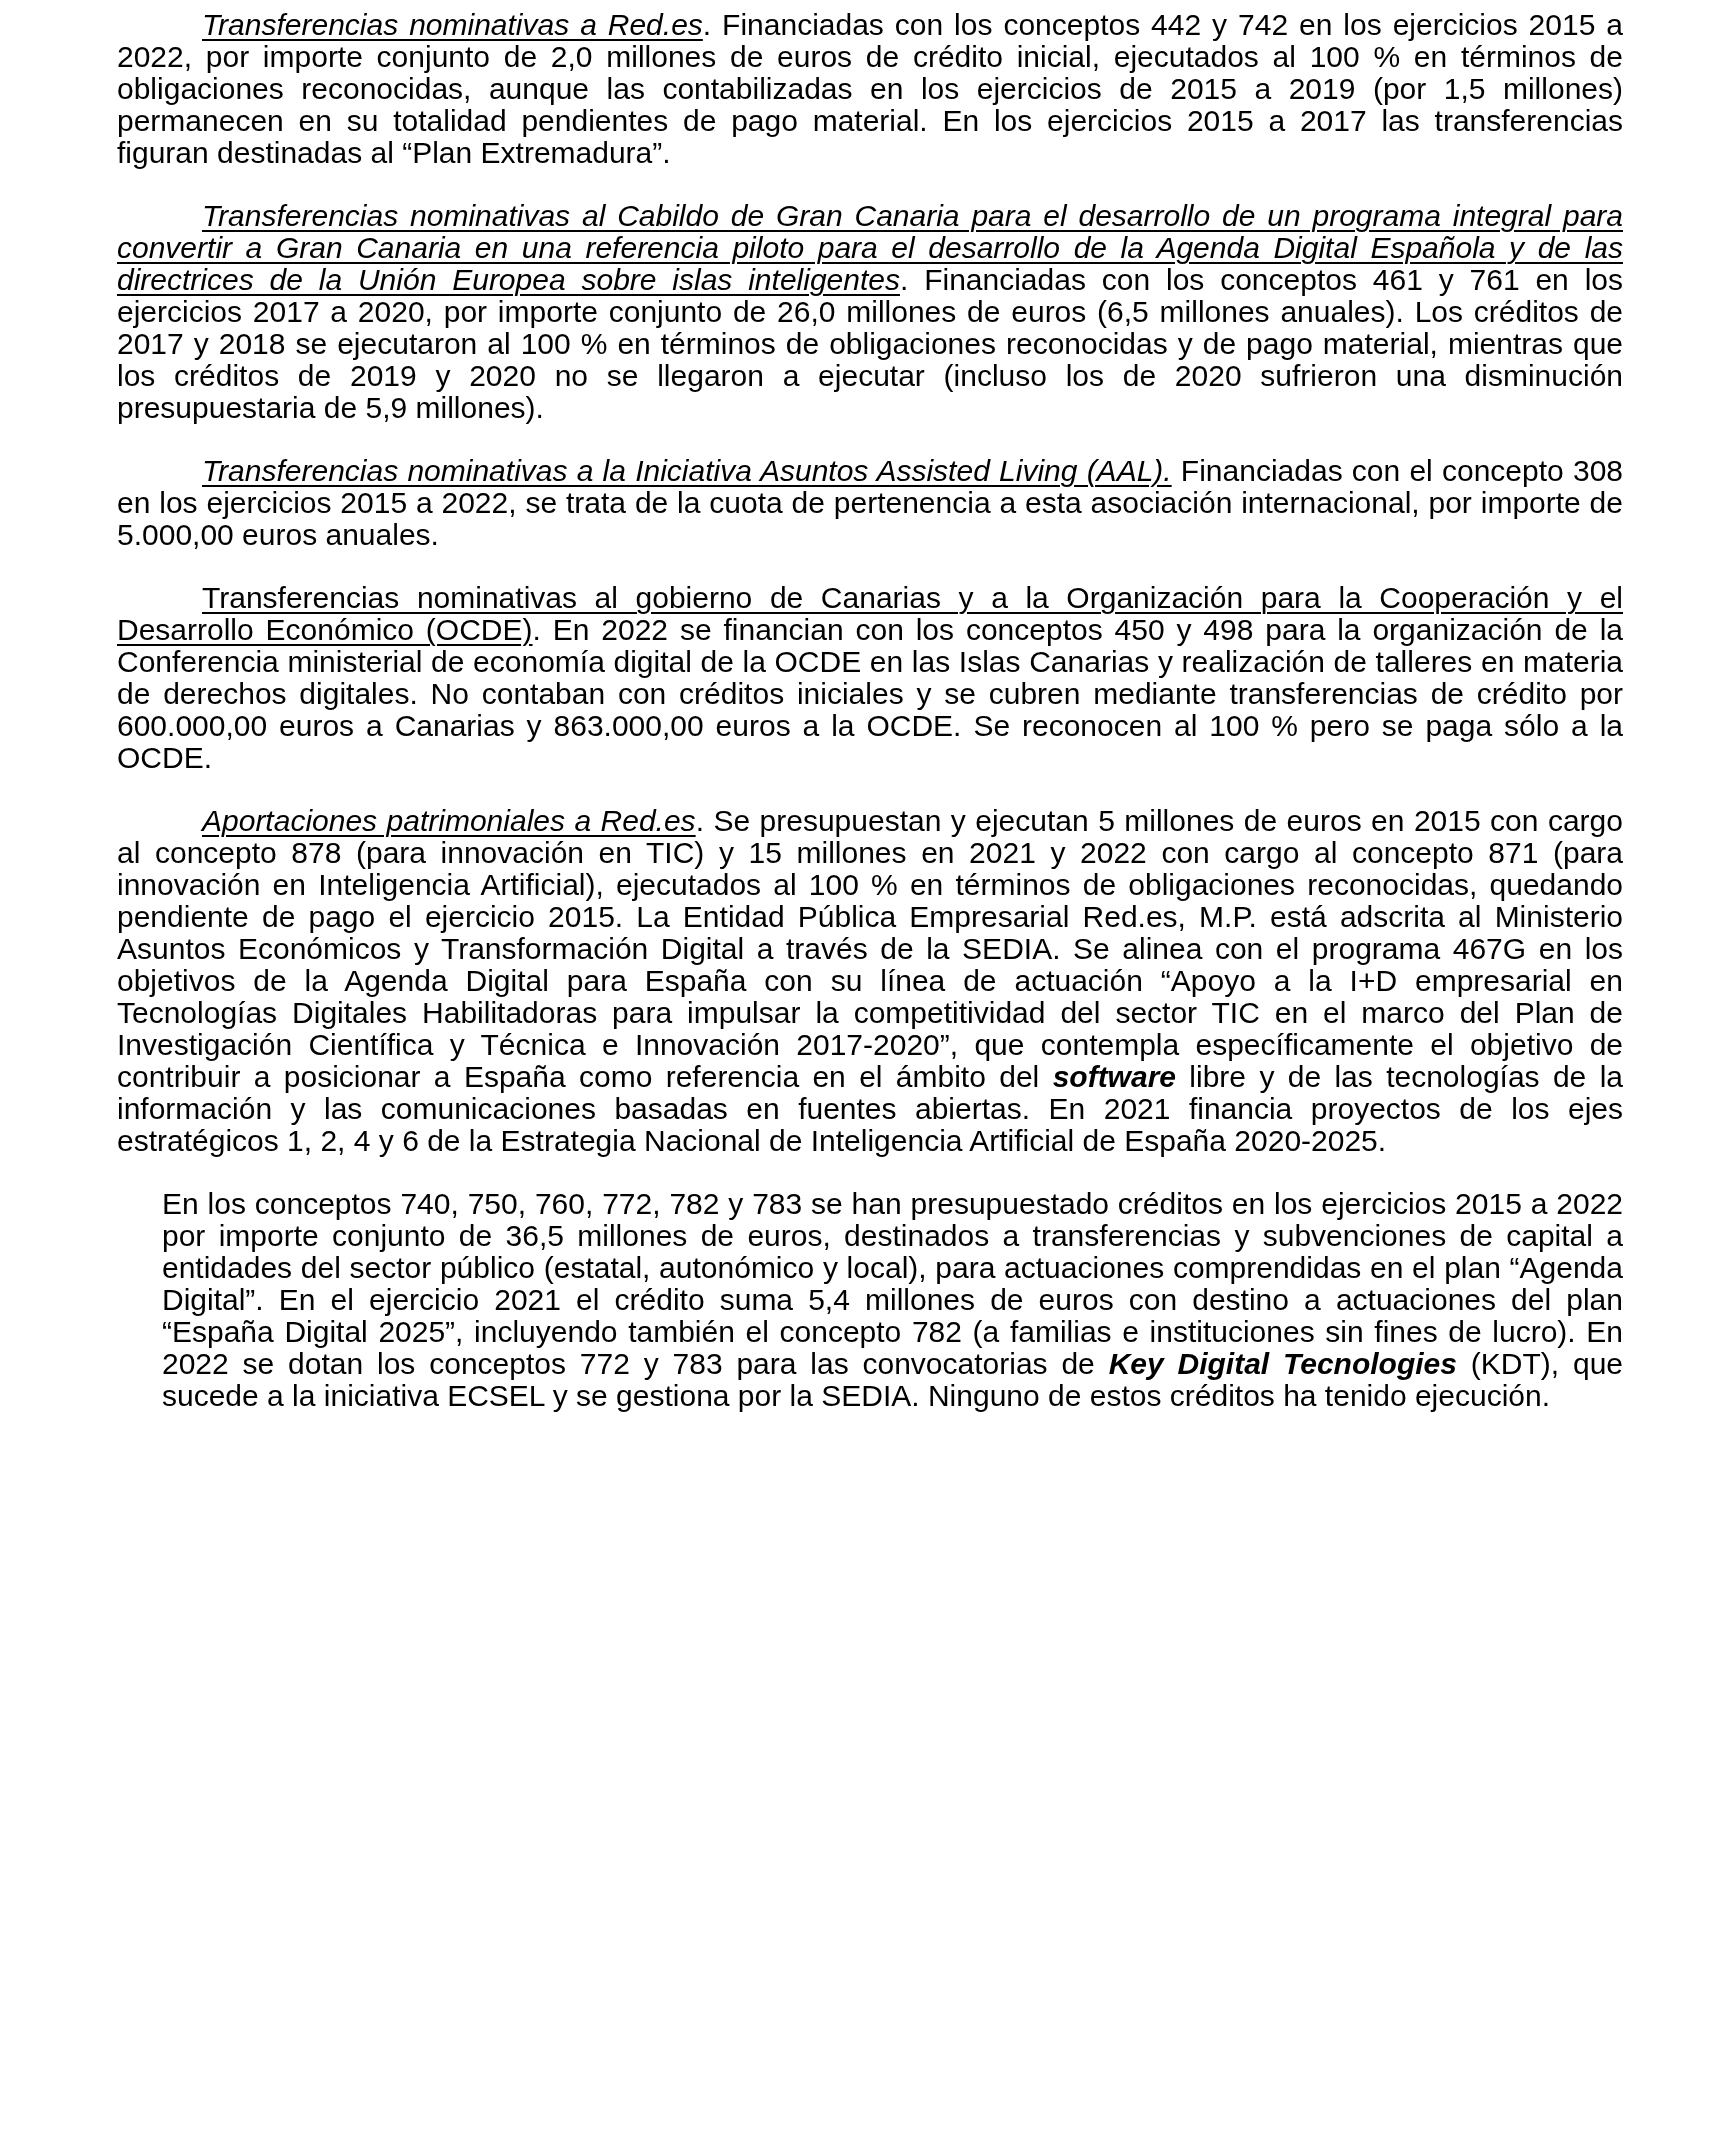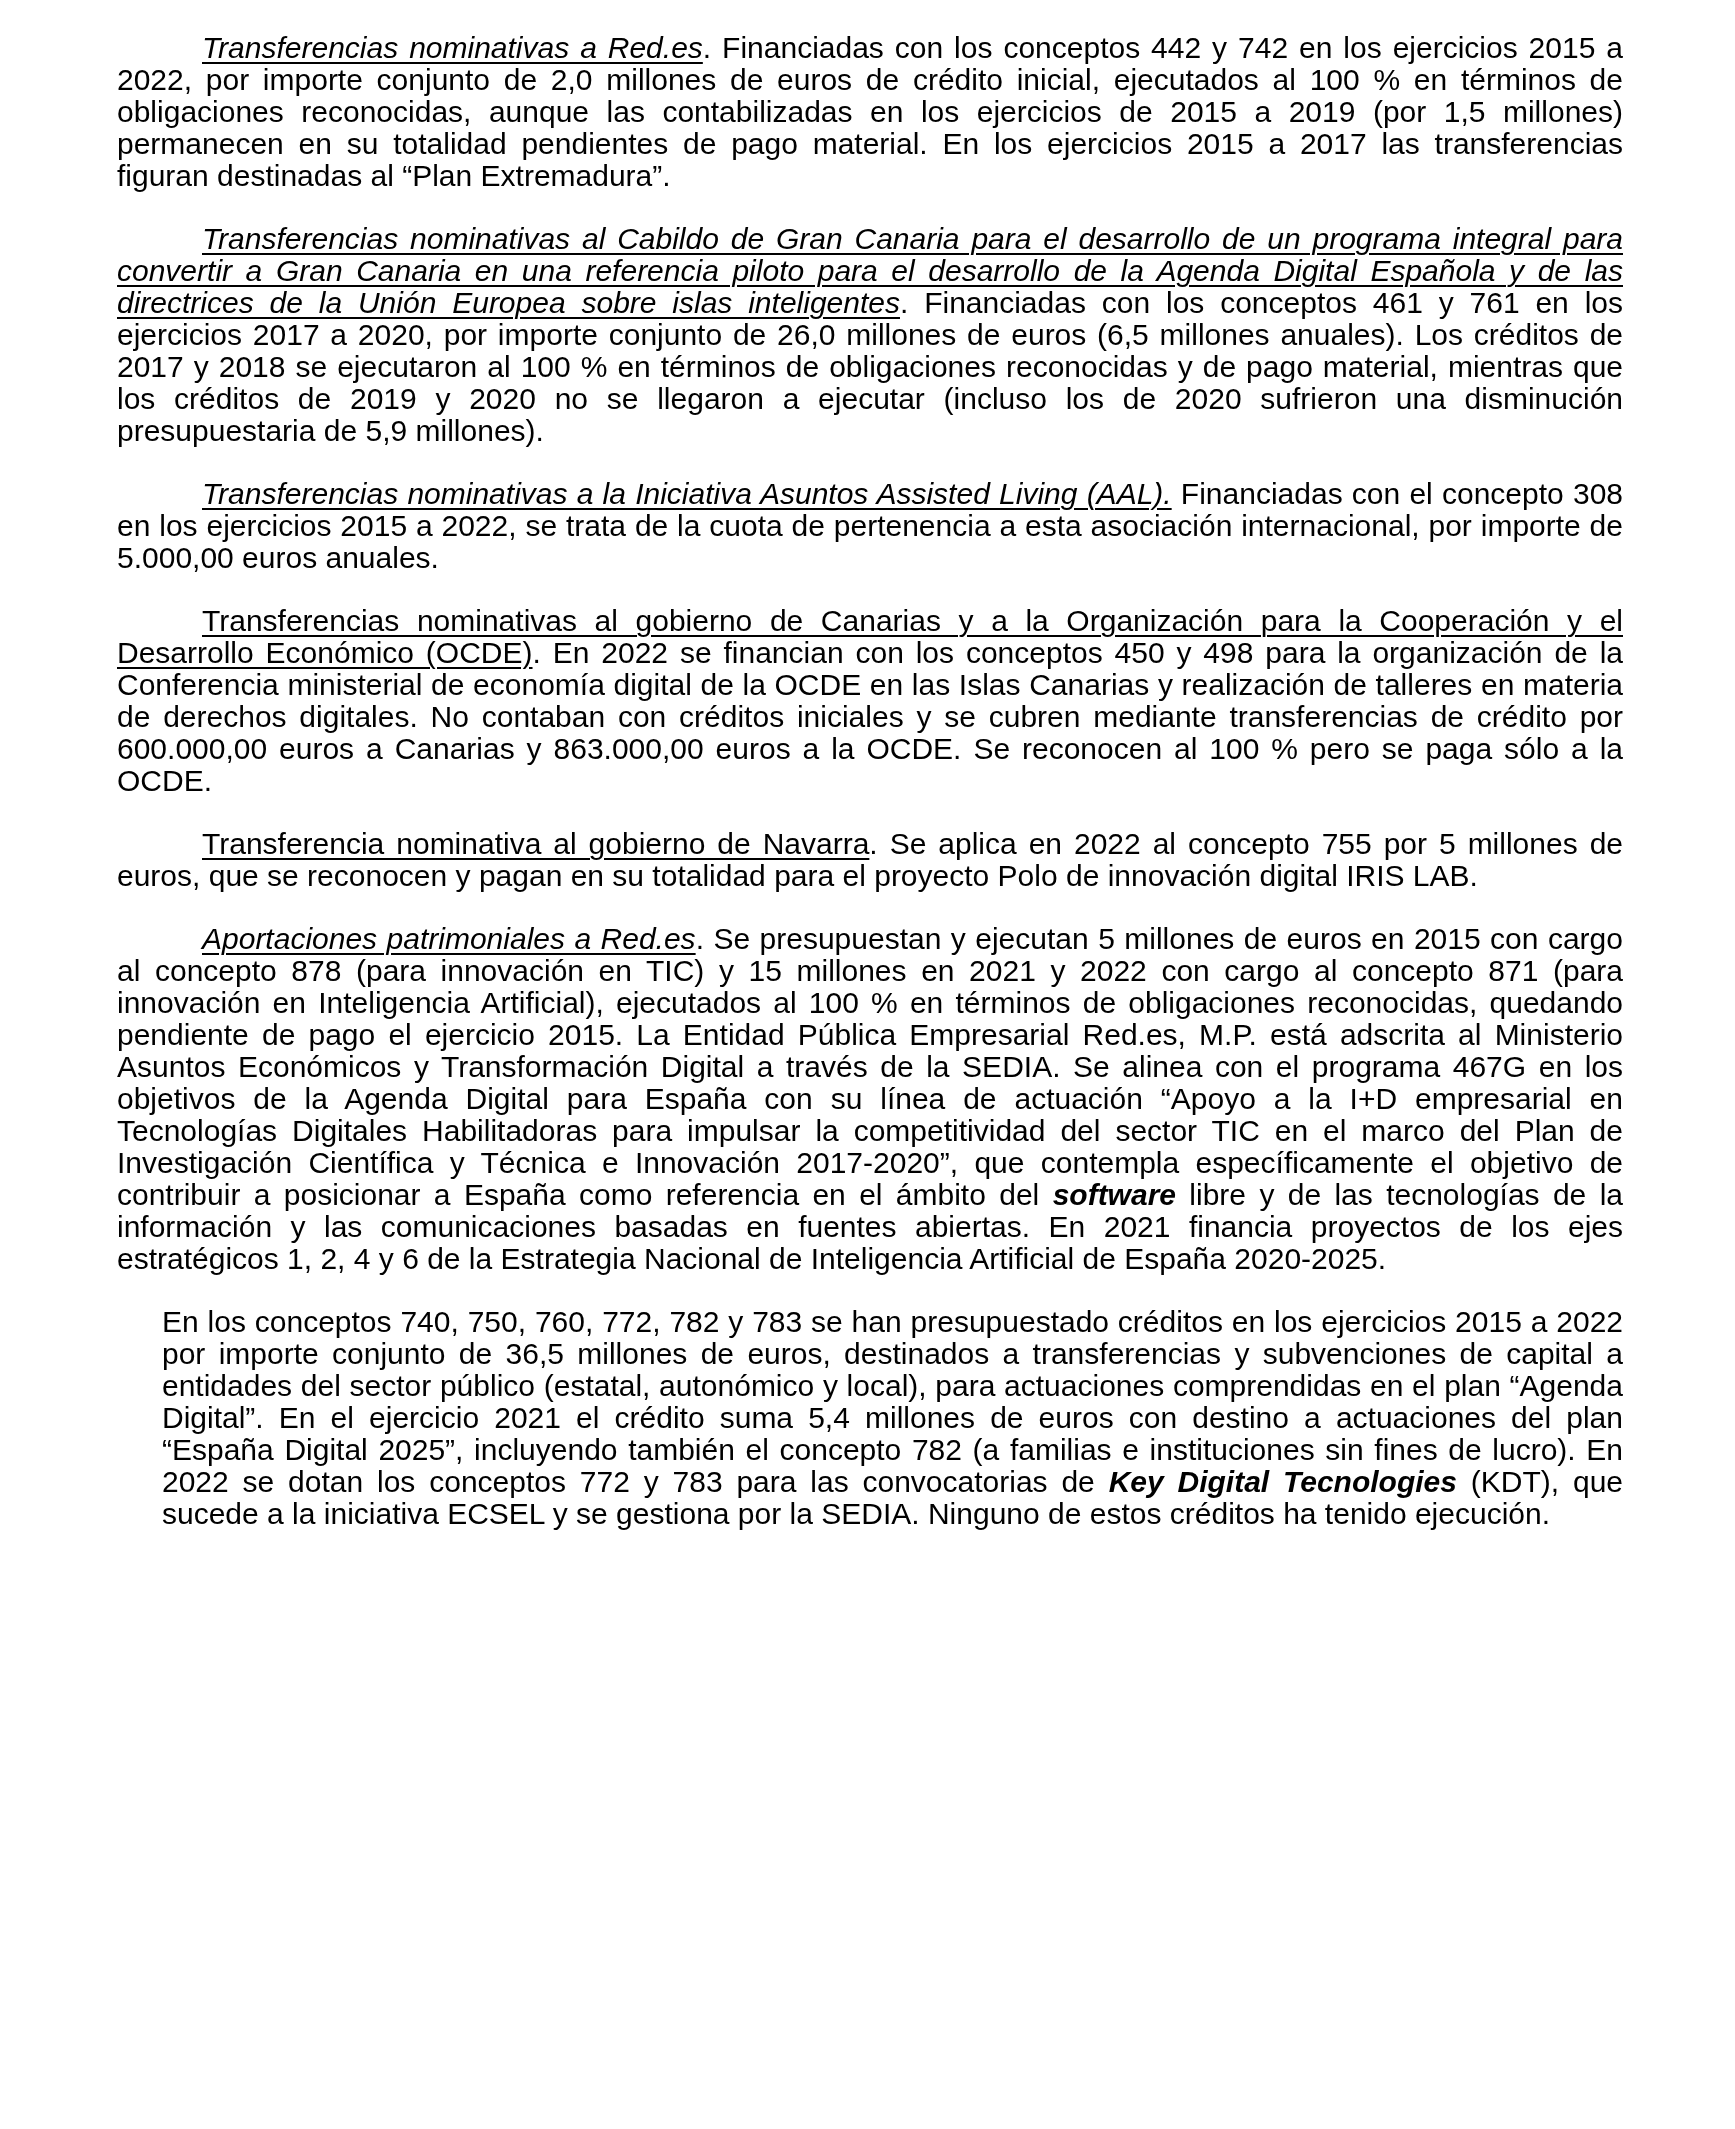--- a/index.html
+++ b/index.html
@@ -16,21 +16,21 @@
     position: relative;
     width: 1735px;
     height: 2129px;
     background: #ffffff;
     box-sizing: border-box;
     overflow: hidden;
   }
   .content {
     position: absolute;
     left: 117px;
-    top: 32px;
+    top: 9px;
     width: 1506px;
   }
   p.para {
     margin: 0 0 31px 0;
     font-size: 30px;
     line-height: 32px;
     text-align: justify;
     text-justify: inter-word;
     text-indent: 85px;
     word-spacing: 0px;
@@ -64,18 +64,17 @@
 </head>
 <body>
 
 <div class="page">
   <div class="content" id="body-content">
 
   <p class="para"><span class="run-italic-underline">Transferencias nominativas a Red.es</span><span>. Financiadas con los conceptos 442 y 742 en los ejercicios 2015 a 2022, por importe conjunto de 2,0 millones de euros de crédito inicial, ejecutados al 100 % en términos de obligaciones reconocidas, aunque las contabilizadas en los ejercicios de 2015 a 2019 (por 1,5 millones) permanecen en su totalidad pendientes de pago material. En los ejercicios 2015 a 2017 las transferencias figuran destinadas al “Plan Extremadura”.</span></p>
       <p class="para"><span class="run-italic-underline">Transferencias nominativas al Cabildo de Gran Canaria para el desarrollo de un programa integral para convertir a Gran Canaria en una referencia piloto para el desarrollo de la Agenda Digital Española y de las directrices de la Unión Europea sobre islas inteligentes</span><span>. Financiadas con los conceptos 461 y 761 en los ejercicios 2017 a 2020, por importe conjunto de 26,0 millones de euros (6,5 millones anuales). Los créditos de 2017 y 2018 se ejecutaron al 100 % en términos de obligaciones reconocidas y de pago material, mientras que los créditos de 2019 y 2020 no se llegaron a ejecutar (incluso los de 2020 sufrieron una disminución presupuestaria de 5,9 millones).</span></p>
       <p class="para"><span class="run-italic-underline">Transferencias nominativas a la Iniciativa Asuntos Assisted Living (AAL).</span><span> Financiadas con el concepto 308 en los ejercicios 2015 a 2022, se trata de la cuota de pertenencia a esta asociación internacional, por importe de 5.000,00 euros anuales.</span></p>
       <p class="para"><span class="run-underline">Transferencias nominativas al gobierno de Canarias y a la Organización para la Cooperación y el Desarrollo Económico (OCDE)</span><span>. En 2022 se financian con los conceptos 450 y 498 para la organización de la Conferencia ministerial de economía digital de la OCDE en las Islas Canarias y realización de talleres en materia de derechos digitales. No contaban con créditos iniciales y se cubren mediante transferencias de crédito por 600.000,00 euros a Canarias y 863.000,00 euros a la OCDE. Se reconocen al 100 % pero se paga sólo a la OCDE.</span></p>
-      <p class="para"><span class="run-underline">Transferencia nominativa al gobierno de Navarra</span><span>. Se aplica en 2022 al concepto 755 por 5 millones de euros, que se reconocen y pagan en su totalidad para el proyecto Polo de innovación digital IRIS LAB.</span></p>
       <p class="para"><span class="run-italic-underline">Aportaciones patrimoniales a Red.es</span><span>. Se presupuestan y ejecutan 5 millones de euros en 2015 con cargo al concepto 878 (para innovación en TIC) y 15 millones en 2021 y 2022 con cargo al concepto 871 (para innovación en Inteligencia Artificial), ejecutados al 100 % en términos de obligaciones reconocidas, quedando pendiente de pago el ejercicio 2015. La Entidad Pública Empresarial Red.es, M.P. está adscrita al Ministerio Asuntos Económicos y Transformación Digital a través de la SEDIA. Se alinea con el programa 467G en los objetivos de la Agenda Digital para España con su línea de actuación “Apoyo a la I+D empresarial en Tecnologías Digitales Habilitadoras para impulsar la competitividad del sector TIC en el marco del Plan de Investigación Científica y Técnica e Innovación 2017-2020”, que contempla específicamente el objetivo de contribuir a posicionar a España como referencia en el ámbito del </span><span class="run-italic">software</span><span> libre y de las tecnologías de la información y las comunicaciones basadas en fuentes abiertas. En 2021 financia proyectos de los ejes estratégicos 1, 2, 4 y 6 de la Estrategia Nacional de Inteligencia Artificial de España 2020-2025.</span></p>
       <p class="para no-indent"><span>En los conceptos 740, 750, 760, 772, 782 y 783 se han presupuestado créditos en los ejercicios 2015 a 2022 por importe conjunto de 36,5 millones de euros, destinados a transferencias y subvenciones de capital a entidades del sector público (estatal, autonómico y local), para actuaciones comprendidas en el plan “Agenda Digital”. En el ejercicio 2021 el crédito suma 5,4 millones de euros con destino a actuaciones del plan “España Digital 2025”, incluyendo también el concepto 782 (a familias e instituciones sin fines de lucro). En 2022 se dotan los conceptos 772 y 783 para las convocatorias de </span><span class="run-italic">Key Digital Tecnologies</span><span> (KDT), que sucede a la iniciativa ECSEL y se gestiona por la SEDIA. Ninguno de estos créditos ha tenido ejecución.</span></p>
     </div>
 </div>
 
 
 </body></html>

